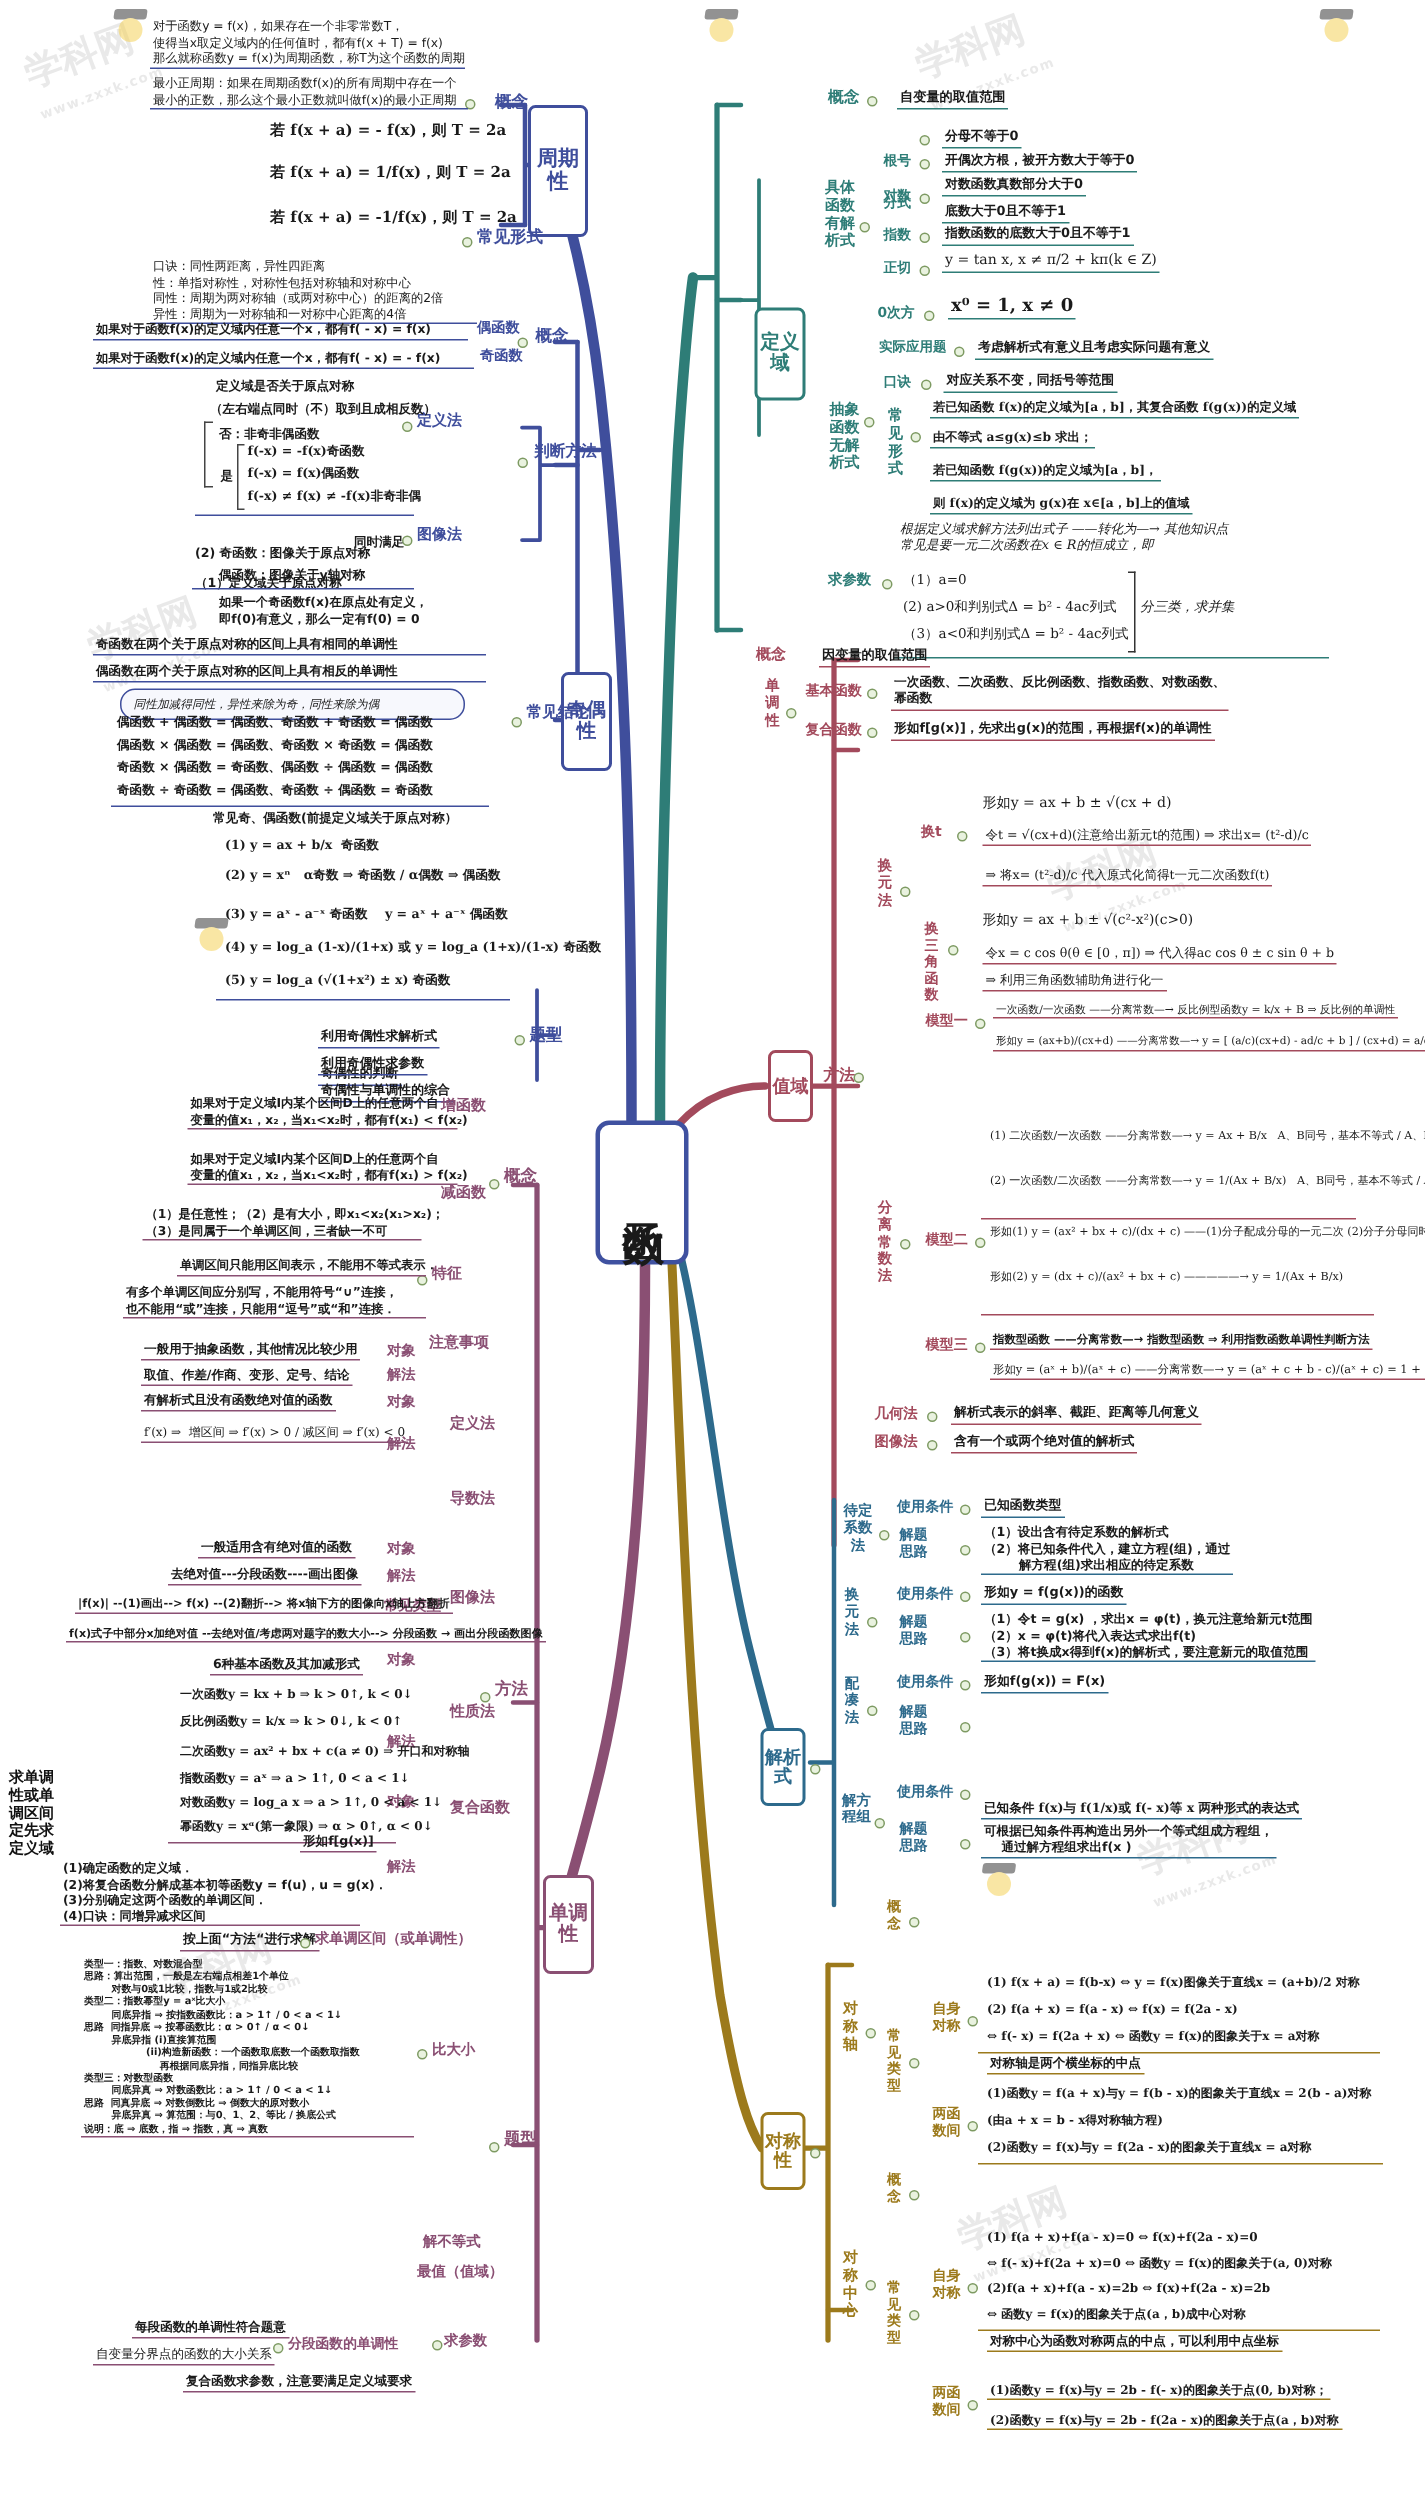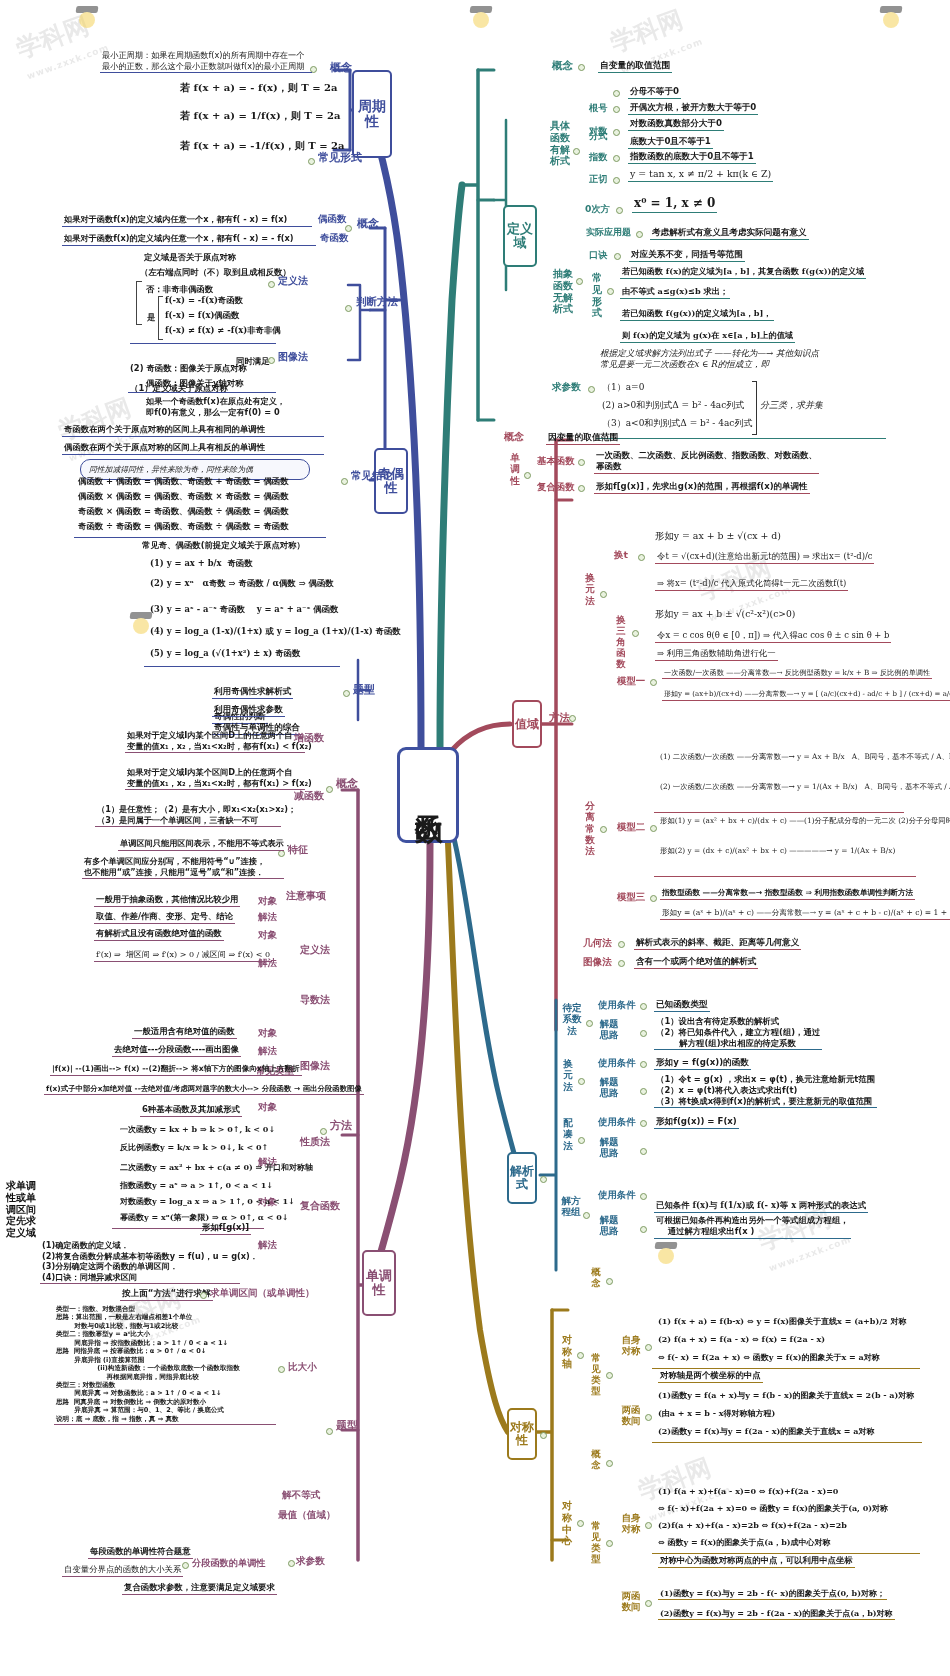--- a/index.html
+++ b/index.html
@@ -135,27 +135,34 @@
       <div class="face"></div>
     </div>
 
   <div class="key c-blue bx" style="left:352px; top:70px; width:40px; height:88px; font-size:14px;">周期性</div>
 
   <div class="key c-blue" style="left:330px; top:62px; font-size:11px;">概念</div>
   <div class="key c-blue" style="left:318px; top:152px; font-size:11px; line-height:1.15;">常见形式</div>
   <div class="dot" style="left:310px; top:66px;"></div>
   <div class="dot" style="left:308px; top:158px;"></div>
 
+  <div class="txt leaf" style="left:100px; top:12px; width:210px; font-size:8.2px; border-bottom:1.4px solid #3f4e9c;">对于函数y = f(x)，如果存在一个非零常数T，
+使得当x取定义域内的任何值时，都有f(x + T) = f(x)
+那么就称函数y = f(x)为周期函数，称T为这个函数的周期</div>
   <div class="txt leaf" style="left:100px; top:50px; width:212px; font-size:8.2px; border-bottom:1.4px solid #3f4e9c;">最小正周期：如果在周期函数f(x)的所有周期中存在一个
 最小的正数，那么这个最小正数就叫做f(x)的最小正周期</div>
 
   <div class="txt serifm" style="left:180px; top:82px; font-size:10px; font-weight:bold;">若 f(x + a) = - f(x)，则 T = 2a</div>
   <div class="txt serifm" style="left:180px; top:110px; font-size:10px; font-weight:bold;">若 f(x + a) = 1/f(x)，则 T = 2a</div>
   <div class="txt serifm" style="left:180px; top:140px; font-size:10px; font-weight:bold;">若 f(x + a) = -1/f(x)，则 T = 2a</div>
 
+  <div class="txt leaf" style="left:100px; top:172px; width:218px; font-size:8.2px; border-bottom:1.4px solid #3f4e9c;">口诀：同性两距离，异性四距离
+性：单指对称性，对称性包括对称轴和对称中心
+同性：周期为两对称轴（或两对称中心）的距离的2倍
+异性：周期为一对称轴和一对称中心距离的4倍</div>
 
   <div class="key c-blue bx" style="left:374px; top:448px; width:34px; height:66px; font-size:13px;">奇偶性</div>
 
   <div class="key c-blue" style="left:357px; top:218px; font-size:11px; line-height:1.1;">概念</div>
   <div class="key c-blue" style="left:356px; top:296px; font-size:10.5px; line-height:1.1;">判断方法</div>
   <div class="key c-blue" style="left:351px; top:470px; font-size:10.5px; line-height:1.1;">常见结论</div>
   <div class="key c-blue" style="left:353px; top:684px; font-size:11px;">题型</div>
   <div class="dot" style="left:345px;top:225px;"></div>
   <div class="dot" style="left:345px;top:305px;"></div>
   <div class="dot" style="left:341px;top:478px;"></div>

